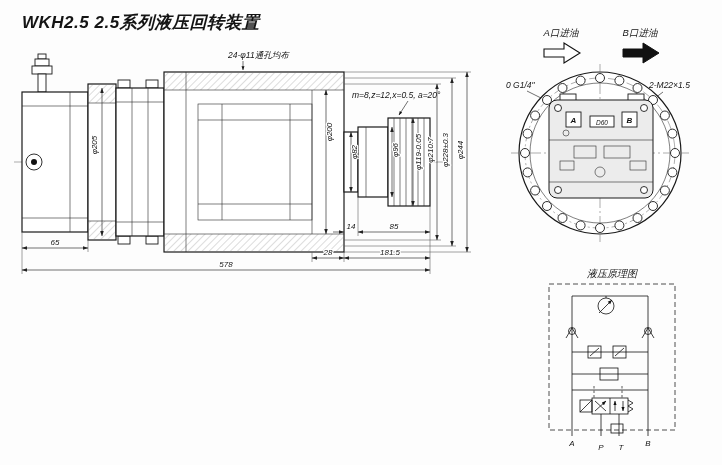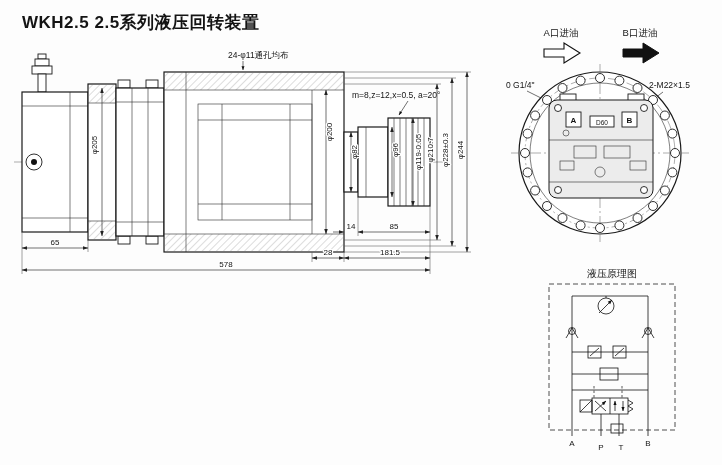--- a/index.html
+++ b/index.html
@@ -1,17 +1,17 @@
 <!DOCTYPE html>
 <html><head>
 <meta charset="utf-8">
 <style>
   html,body{margin:0;padding:0;background:#ffffff;}
   .canvas{position:relative;width:722px;height:465px;background:#fdfdfd;overflow:hidden;
-          font-family:"Liberation Sans","DejaVu Sans",sans-serif;}
+          font-family:"Liberation Sans","DejaVu Sans",sans-serif;font-style:italic;}
   svg{position:absolute;left:0;top:0;display:block;}
   svg text{font-family:"Liberation Sans","DejaVu Sans",sans-serif;fill:#141414;}
   .t-title{font-size:17px;font-weight:600;letter-spacing:.5px;}
   .t-call{font-size:9.5px;}
   .t-callout{font-size:8.5px;}
   .t-dim{font-size:8px;paint-order:stroke;stroke:#ffffff;stroke-width:2.4px;stroke-linejoin:round;}
   .t-port{font-size:8px;font-weight:700;}
   .t-tiny{font-size:6.5px;}
   .t-sch{font-size:10px;}
   .t-abpt{font-size:8px;}

